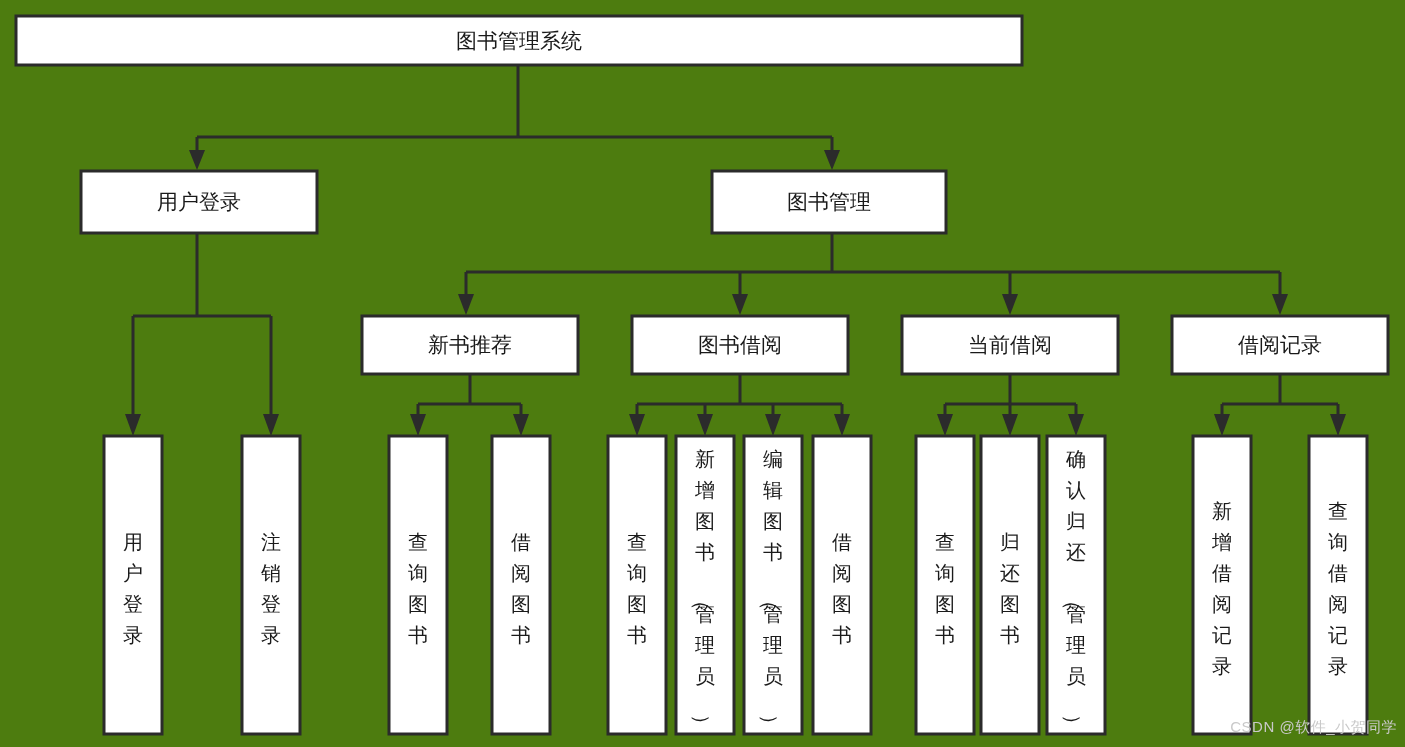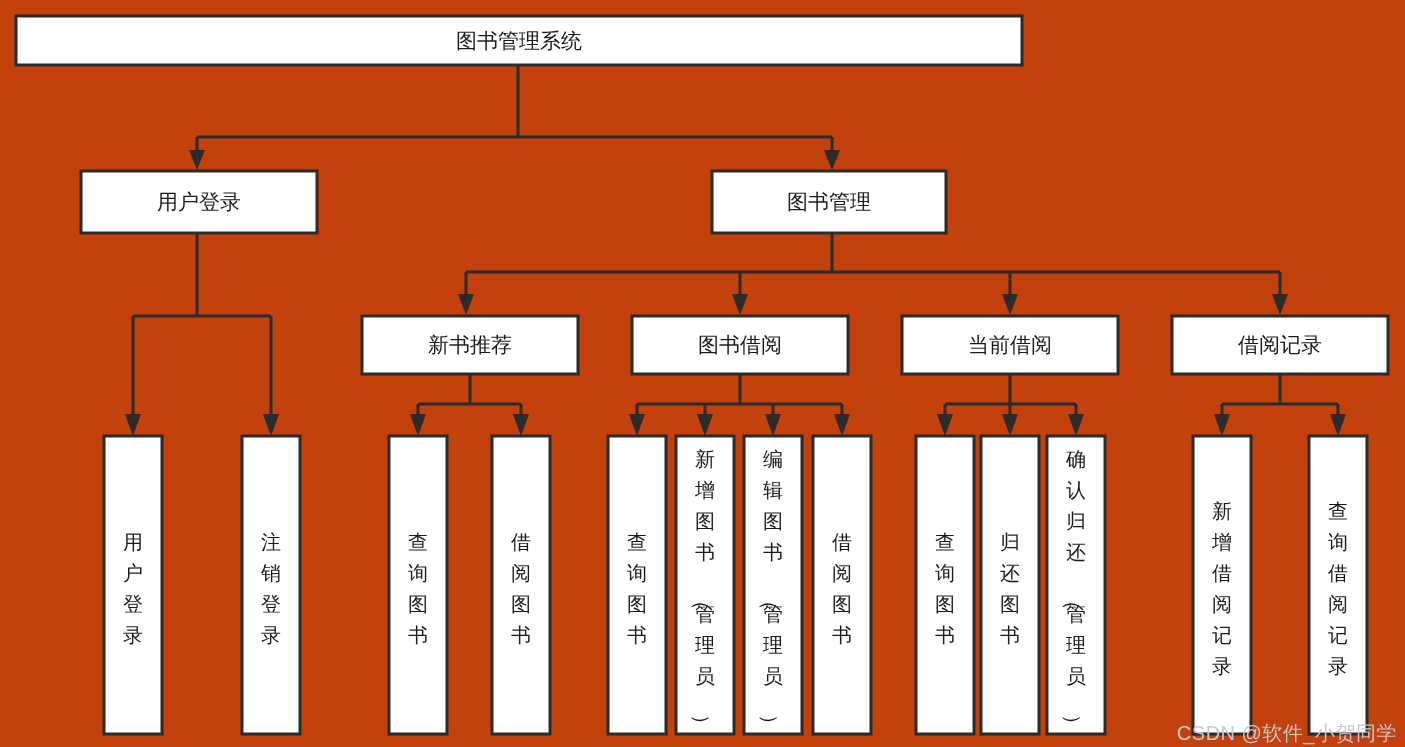--- a/index.html
+++ b/index.html
@@ -1,25 +1,25 @@
 <!DOCTYPE html>
 <html><head>
 <meta charset="utf-8">
 <style>
   html,body{margin:0;padding:0;background:#ffffff;}
   body{font-family:"Liberation Sans","DejaVu Sans",sans-serif;}
-  #stage{position:relative;width:1405px;height:747px;background:#c2410c;overflow:hidden;}
+  #stage{position:relative;width:1405px;height:747px;background:#4d7c0f;overflow:hidden;}
   #diagram{position:absolute;left:0;top:0;width:1405px;height:747px;}
   .node-rect{fill:#ffffff;stroke:#2b2b2b;stroke-width:3;}
   .edge{stroke:#2b2b2b;stroke-width:3;fill:none;}
   .arrow-head{fill:#2b2b2b;stroke:none;}
   .node-label{fill:#1a1a1a;font-family:"Liberation Sans","DejaVu Sans",sans-serif;
                font-size:21px;text-anchor:middle;dominant-baseline:middle;}
   .node-label.vertical{font-size:20px;}
-  .watermark{position:absolute;right:8px;bottom:0;color:#c9c9c9;font-size:20px;
+  .watermark{position:absolute;right:8px;bottom:10px;color:#c9c9c9;font-size:15px;
              font-family:"Liberation Sans","DejaVu Sans",sans-serif;letter-spacing:.5px;
              white-space:nowrap;user-select:none;}
 </style>
 </head>
 <body>
 
 <div id="stage">
 
   <svg id="diagram" viewBox="0 0 1405 747" xmlns="http://www.w3.org/2000/svg">
 

